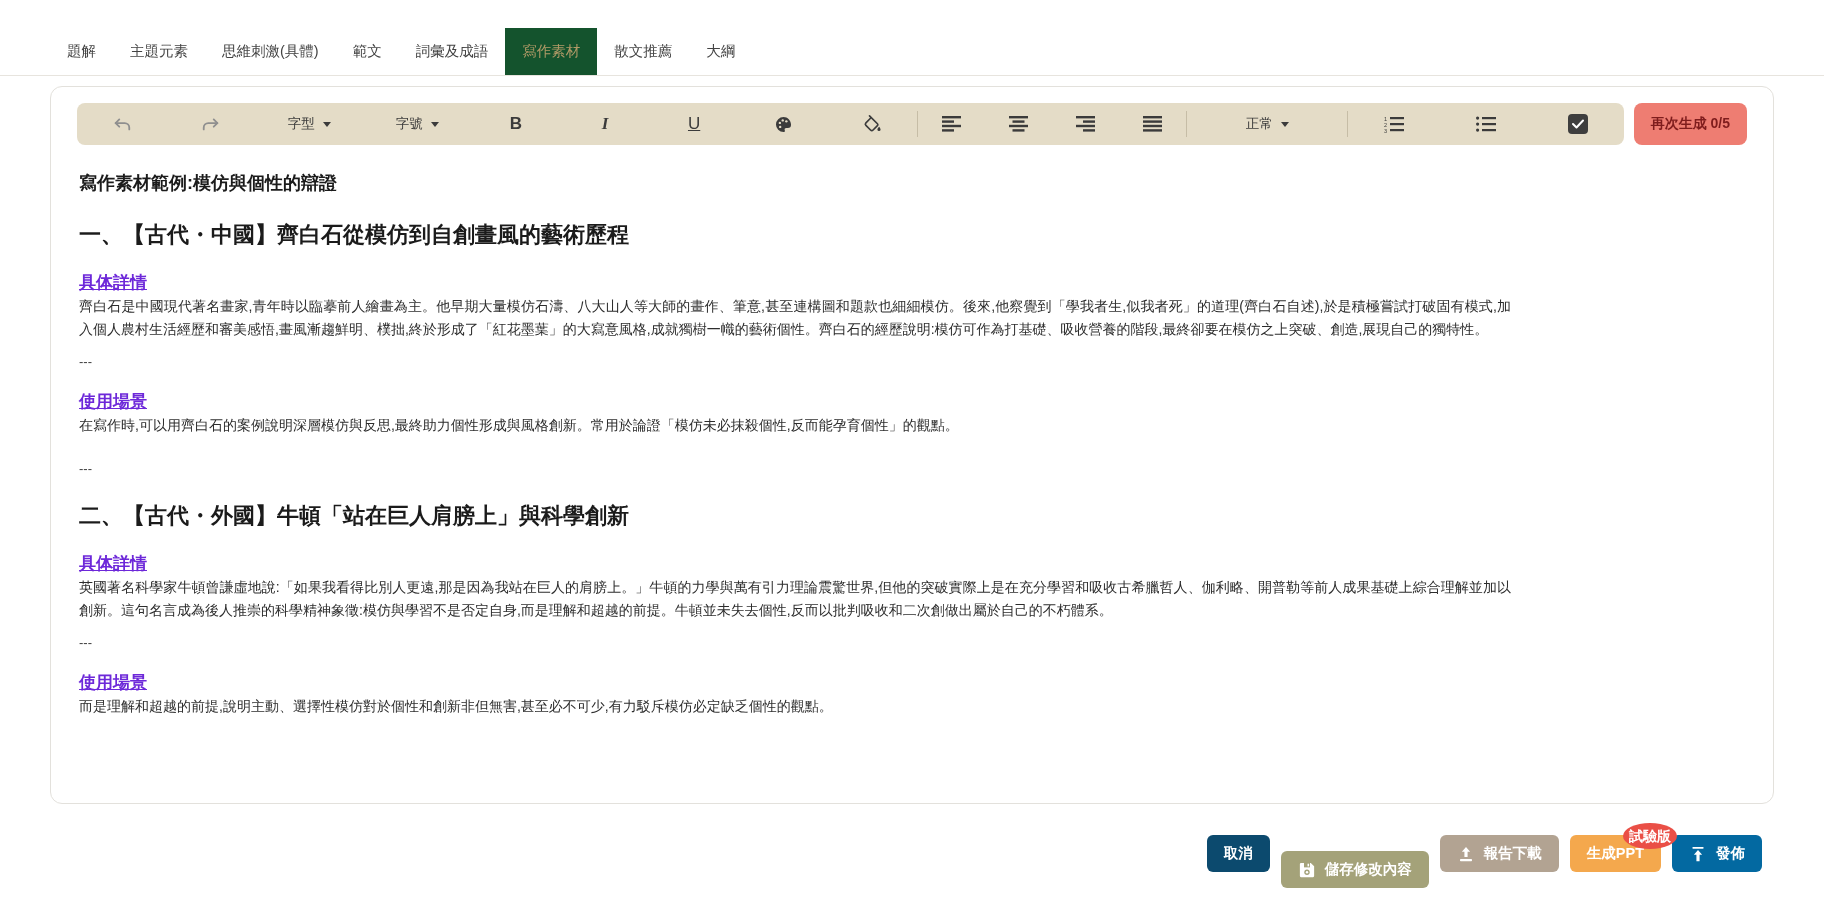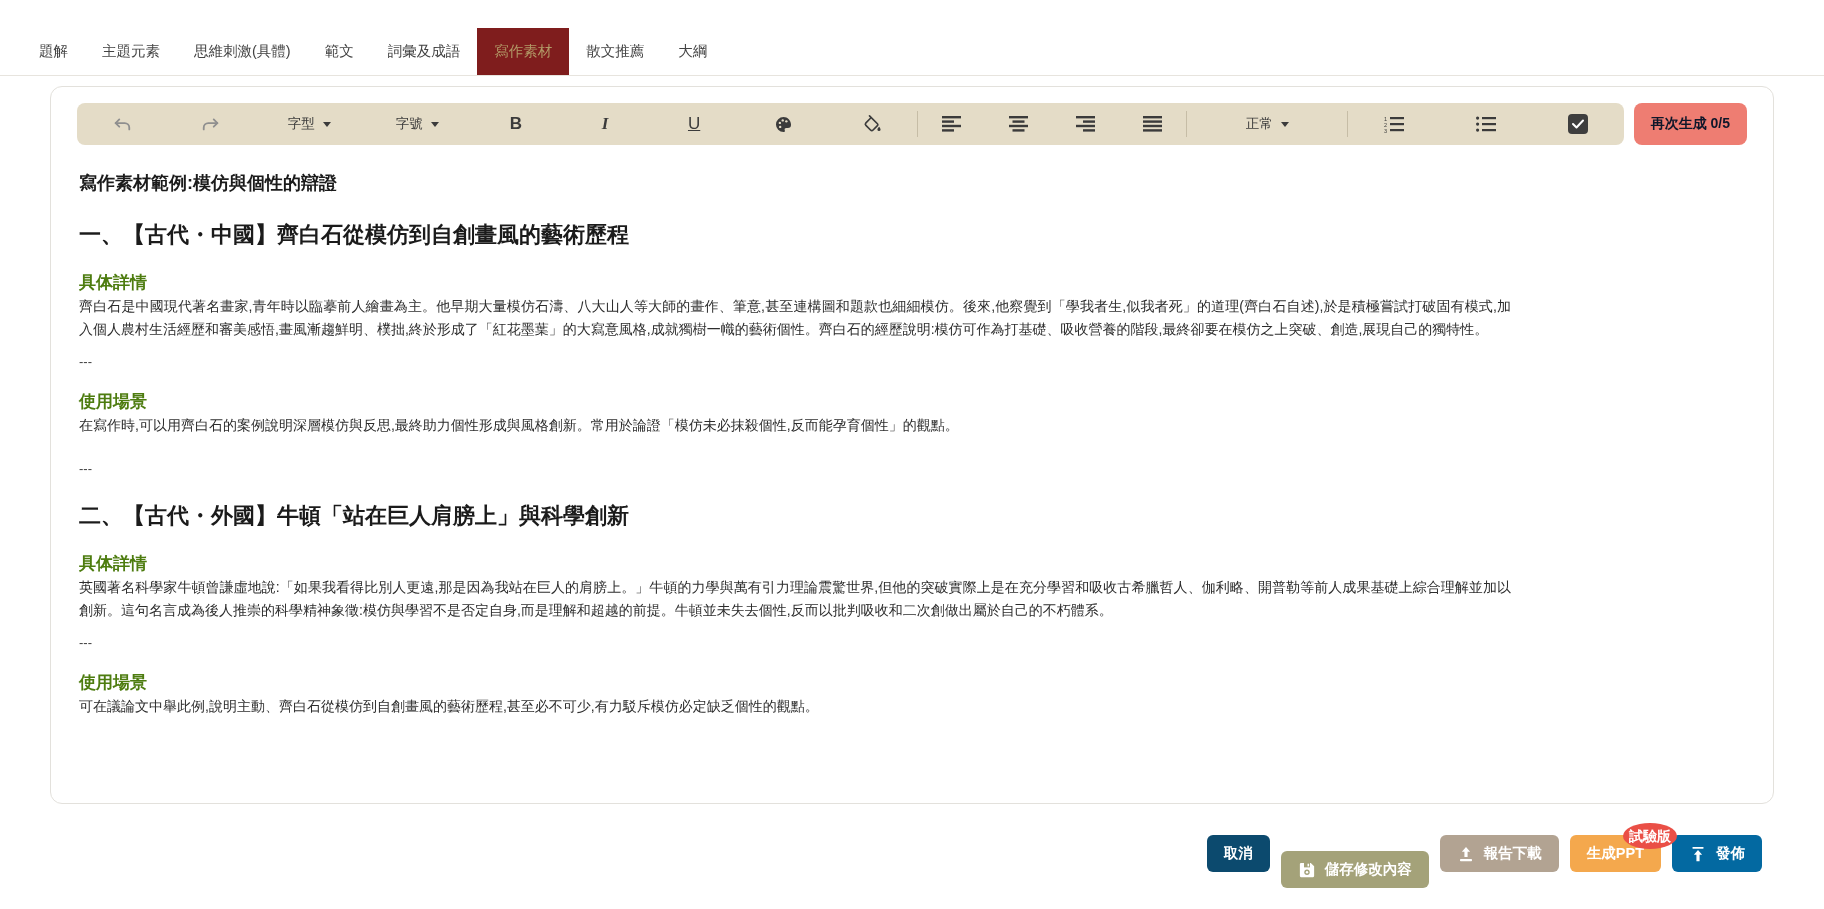--- a/index.html
+++ b/index.html
@@ -1,23 +1,23 @@
 <!DOCTYPE html>
 <html><head>
 <meta charset="utf-8">
 <style>
   * { box-sizing: border-box; margin: 0; padding: 0; }
   html, body { width: 1824px; height: 909px; background: #ffffff;
     font-family: "Liberation Sans", "DejaVu Sans", sans-serif; color: #2d2d2d; overflow: hidden; }
 
   
-  .tabbar { display: flex; align-items: stretch; margin-top: 28px; padding-left: 22px;
+  .tabbar { display: flex; align-items: stretch; margin-top: 28px; padding-left: 50px;
     border-bottom: 1px solid #e7e4de; }
   .tab { padding: 14px 17px; font-size: 14.5px; color: #434343; cursor: pointer; white-space: nowrap; }
-  .tab.active { background: #7f1d1d; color: #b29a67; text-align: right; }
+  .tab.active { background: #14532d; color: #b29a67; text-align: right; }
 
   
   .card { margin: 10px 50px 0 50px; height: 718px; background: #fff;
     border: 1px solid #e3e1dc; border-radius: 12px; padding: 16px 26px 0 26px; }
 
   
   .toolbar-row { display: flex; align-items: center; gap: 10px; }
   .toolbar { flex: 1; height: 42px; background: #e4dcc7; border-radius: 8px;
     display: flex; align-items: center; }
   .tgroup { display: flex; align-items: center; justify-content: space-around; height: 100%; }
@@ -31,29 +31,29 @@
   .tbtn.muted { color: #8f8f8f; }
   .tbtn.bold   { font-weight: 700; font-size: 17px; }
   .tbtn.italic { font-style: italic; font-family: "Liberation Serif", serif; font-weight: 700; font-size: 17px; }
   .tbtn.under  { text-decoration: underline; font-size: 17px; }
   .dropdown { display: flex; align-items: center; gap: 8px; font-size: 13.5px; color: #3b3b3b;
     cursor: pointer; background: none; border: none; }
   .caret { width: 0; height: 0; border-left: 4.5px solid transparent;
     border-right: 4.5px solid transparent; border-top: 5.5px solid #3b3b3b; }
   .checkbox-glyph { width: 20px; height: 20px; background: #3e3e3e; border-radius: 4px;
     display: flex; align-items: center; justify-content: center; }
-  .regen-btn { height: 42px; padding: 0 17px; background: #ee7d72; color: #0f172a;
+  .regen-btn { height: 42px; padding: 0 17px; background: #ee7d72; color: #7f1d1d;
     border: none; border-radius: 8px; font-size: 14px; font-weight: 700; cursor: pointer;
     white-space: nowrap; font-family: inherit; }
 
   
   .editor { padding: 4px 0 0 2px; width: 1434px; }
   .doc-title { font-size: 18px; font-weight: 700; color: #1b1b1b; margin: 22px 0 0 0; }
   .sec-heading { font-size: 22px; font-weight: 700; color: #1b1b1b; margin: 25px 0 0 0; }
-  .sub-heading { font-size: 17px; font-weight: 700; color: #4d7c0f; margin: 21px 0 1px 0; }
+  .sub-heading { font-size: 17px; font-weight: 700; color: #6d28d9; margin: 21px 0 1px 0; text-decoration: underline; }
   .body-text { font-size: 14px; line-height: 23px; text-align: justify; color: #2d2d2d; }
   .sep { font-size: 13px; color: #3d3d3d; margin: 13px 0 0 0; }
   .gap-lg { margin-top: 24px; }
 
   
   .footer { display: flex; justify-content: flex-end; align-items: center; gap: 11px;
     margin: 15px 62px 0 0; }
   .fbtn { height: 37px; border: none; border-radius: 6px; color: #fff; font-size: 14.5px;
     font-weight: 700; display: flex; align-items: center; gap: 9px; padding: 0 17px;
     cursor: pointer; font-family: inherit; white-space: nowrap; }
@@ -249,21 +249,21 @@
     <p class="sep">---</p>
     <h3 class="sub-heading">使用場景</h3>
     <p class="body-text">在寫作時,可以用齊白石的案例說明深層模仿與反思,最終助力個性形成與風格創新。常用於論證「模仿未必抹殺個性,反而能孕育個性」的觀點。</p>
     <p class="sep gap-lg">---</p>
 
     <h2 class="sec-heading">二、【古代・外國】牛頓「站在巨人肩膀上」與科學創新</h2>
     <h3 class="sub-heading">具体詳情</h3>
     <p class="body-text">英國著名科學家牛頓曾謙虛地說:「如果我看得比別人更遠,那是因為我站在巨人的肩膀上。」牛頓的力學與萬有引力理論震驚世界,但他的突破實際上是在充分學習和吸收古希臘哲人、伽利略、開普勒等前人成果基礎上綜合理解並加以創新。這句名言成為後人推崇的科學精神象徵:模仿與學習不是否定自身,而是理解和超越的前提。牛頓並未失去個性,反而以批判吸收和二次創做出屬於自己的不朽體系。</p>
     <p class="sep">---</p>
     <h3 class="sub-heading">使用場景</h3>
-    <p class="body-text">可在議論文中舉此例,說明主動、齊白石從模仿到自創畫風的藝術歷程,甚至必不可少,有力駁斥模仿必定缺乏個性的觀點。</p>
+    <p class="body-text">而是理解和超越的前提,說明主動、選擇性模仿對於個性和創新非但無害,甚至必不可少,有力駁斥模仿必定缺乏個性的觀點。</p>
   </div>
 </section>
 
 <footer class="footer">
   <button class="fbtn btn-cancel">取消</button>
 
   <button class="fbtn btn-save">
     <span class="icon">
       <svg width="18" height="18" viewBox="0 0 24 24">
           <path d="M4 2.5h13l4.5 4.5v13a1.5 1.5 0 0 1-1.5 1.5H4A1.5 1.5 0 0 1 2.5 20V4A1.5 1.5 0 0 1 4 2.5z" fill="#fff"></path>

